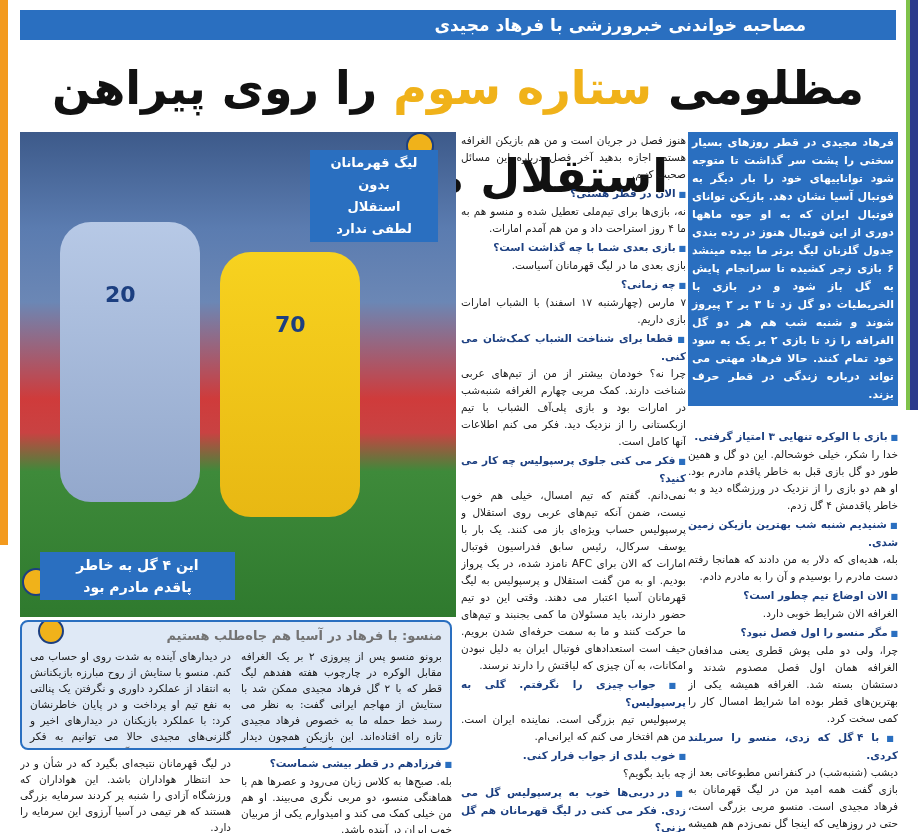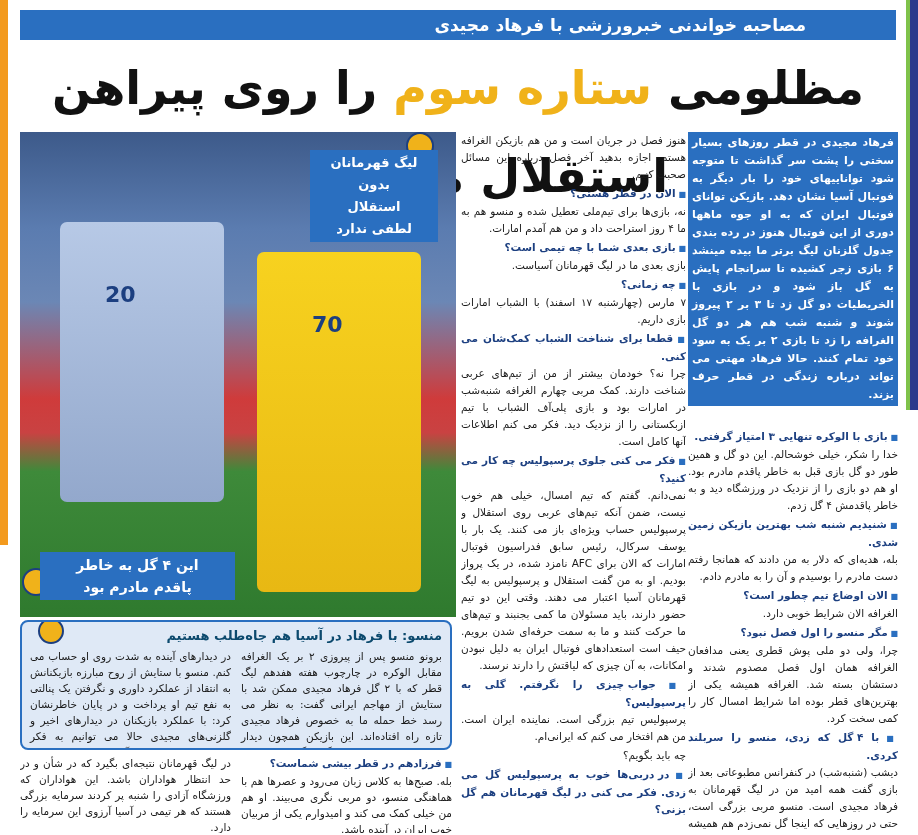--- a/index.html
+++ b/index.html
@@ -13,30 +13,30 @@
   .headline .hl{color:#f0b21a;}
   .col{position:absolute;top:132px;font-size:10.5px;line-height:17px;text-align:justify;overflow:hidden;}
   .col-r{right:20px;width:210px;height:700px;}
   .col-m{right:232px;width:225px;height:700px;margin-left:14px;}
   .blue-block{background:#2a6fc0;color:#fff;padding:2px 4px;font-weight:bold;font-size:11px;line-height:18px;margin-bottom:22px;}
   .q{font-weight:bold;color:#1c3f80;display:block;}
   .q::before{content:"■ ";color:#2a6fc0;font-size:8px;}
   .a{display:block;margin-bottom:2px;}
   .photo{position:absolute;left:20px;top:132px;width:436px;height:485px;overflow:hidden;
     background:linear-gradient(180deg,#3d5a8a 0%,#5b7cb0 20%,#6b87b5 35%,#cf3b3b 55%,#c94242 62%,#3e8a3a 70%,#2f7a2e 100%);}
-  .player{position:absolute;border-radius:7px;padding-left:24px;}
+  .player{position:absolute;border-radius:31px;}
   .p1{left:40px;top:90px;width:140px;height:280px;background:linear-gradient(#b7c9e6,#93a8cc);}
-  .p2{left:200px;top:120px;width:140px;height:340px;background:linear-gradient(#f7d21f,#e8b813);margin-left:37px;}
+  .p2{left:200px;top:120px;width:140px;height:265px;background:linear-gradient(#f7d21f,#e8b813);}
   .num{position:absolute;font-weight:bold;font-size:22px;}
   .badge{position:absolute;width:28px;height:28px;border-radius:50%;background:#f0b21a;border:2px solid #1c3f80;box-sizing:border-box;}
   .cap{position:absolute;background:#2a6fc0;color:#fff;font-weight:bold;padding:2px 20px;text-align:center;}
   .cap1{right:18px;top:18px;width:88px;font-size:13px;line-height:22px;}
   .cap2{left:20px;top:420px;width:155px;font-size:14px;line-height:22px;}
   .sidebox{position:absolute;left:20px;top:620px;width:432px;height:130px;border:2px solid #2a6fc0;border-radius:8px;background:#dfe9f6;box-sizing:border-box;padding:6px 8px;font-size:10.5px;line-height:16px;overflow:hidden;}
-  .sidebox .title{font-weight:bold;font-size:13px;color:#0c4a6e;margin-bottom:4px;}
+  .sidebox .title{font-weight:bold;font-size:13px;color:#737373;margin-bottom:4px;}
   .sidebox .cols{display:flex;gap:10px;}
   .sidebox .cols p{margin:0;flex:1;text-align:justify;}
   .below{position:absolute;left:20px;top:755px;width:432px;height:78px;display:flex;gap:10px;font-size:10.5px;line-height:16px;overflow:hidden;}
   .below div{flex:1;text-align:justify;}
   .circle-logo{position:absolute;width:26px;height:26px;border-radius:50%;background:#f0b21a;border:2px solid #1c3f80;box-sizing:border-box;}
 </style>
 </head>
 <body>
 
 <div class="edge-right"></div>
@@ -66,30 +66,31 @@
       <span class="q">با ۴ گل که زدی، منسو را سربلند کردی.</span>
       <span class="a">دیشب (شنبه‌شب) در کنفرانس مطبوعاتی بعد از بازی گفت همه امید من در لیگ قهرمانان به فرهاد مجیدی است. منسو مربی بزرگی است، حتی در روزهایی که اینجا گل نمی‌زدم هم همیشه از من حمایت کرد.</span>
     </div>
 </div>
 
 <div class="col col-m">
   <div id="mcol">
       <span class="a">هنوز فصل در جریان است و من هم بازیکن الغرافه هستم. اجازه بدهید آخر فصل درباره این مسائل صحبت کنیم.</span>
       <span class="q">الان در قطر هستی؟</span>
       <span class="a">نه، بازی‌ها برای تیم‌ملی تعطیل شده و منسو هم به ما ۴ روز استراحت داد و من هم آمدم امارات.</span>
-      <span class="q">بازی بعدی شما با چه تیمی است؟</span>
+      <span class="q">بازی بعدی شما با چه گذاشت است؟</span>
       <span class="a">بازی بعدی ما در لیگ قهرمانان آسیاست.</span>
       <span class="q">چه زمانی؟</span>
       <span class="a">۷ مارس (چهارشنبه ۱۷ اسفند) با الشباب امارات بازی داریم.</span>
       <span class="q">قطعا برای شناخت الشباب کمک‌شان می کنی.</span>
       <span class="a">چرا نه؟ خودمان بیشتر از من از تیم‌های عربی شناخت دارند. کمک مربی چهارم الغرافه شنبه‌شب در امارات بود و بازی پلی‌آف الشباب با تیم ازبکستانی را از نزدیک دید. فکر می کنم اطلاعات آنها کامل است.</span>
       <span class="q">فکر می کنی جلوی پرسپولیس چه کار می کنید؟</span>
       <span class="a">نمی‌دانم. گفتم که تیم امسال، خیلی هم خوب نیست، ضمن آنکه تیم‌های عربی روی استقلال و پرسپولیس حساب ویژه‌ای باز می کنند. یک بار با یوسف سرکال، رئیس سابق فدراسیون فوتبال امارات که الان برای AFC نامزد شده، در یک پرواز بودیم. او به من گفت استقلال و پرسپولیس به لیگ قهرمانان آسیا اعتبار می دهند. وقتی این دو تیم حضور دارند، باید مسئولان ما کمی بجنبند و تیم‌های ما حرکت کنند و ما به سمت حرفه‌ای شدن برویم. حیف است استعدادهای فوتبال ایران به دلیل نبودن امکانات، به آن چیزی که لیاقتش را دارند نرسند.</span>
       <span class="q">جواب چیزی را نگرفتم. گلی به پرسپولیس؟</span>
       <span class="a">پرسپولیس تیم بزرگی است. نماینده ایران است. من هم افتخار می کنم که ایرانی‌ام.</span>
+      <span class="q">خوب بلدی از جواب فرار کنی.</span>
       <span class="a">چه باید بگویم؟</span>
       <span class="q">در دربی‌ها خوب به پرسپولیس گل می زدی. فکر می کنی در لیگ قهرمانان هم گل بزنی؟</span>
     </div>
 </div>
 
 <div class="photo">
   <div class="player p1">
     <span class="num" style="left:45px;top:60px;color:#1c3f80">20</span>
   </div>
   <div class="player p2">

